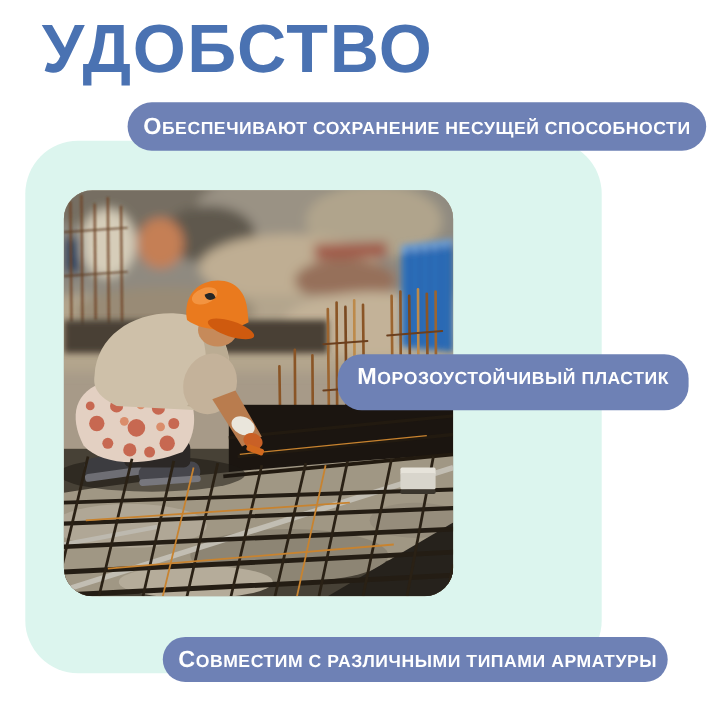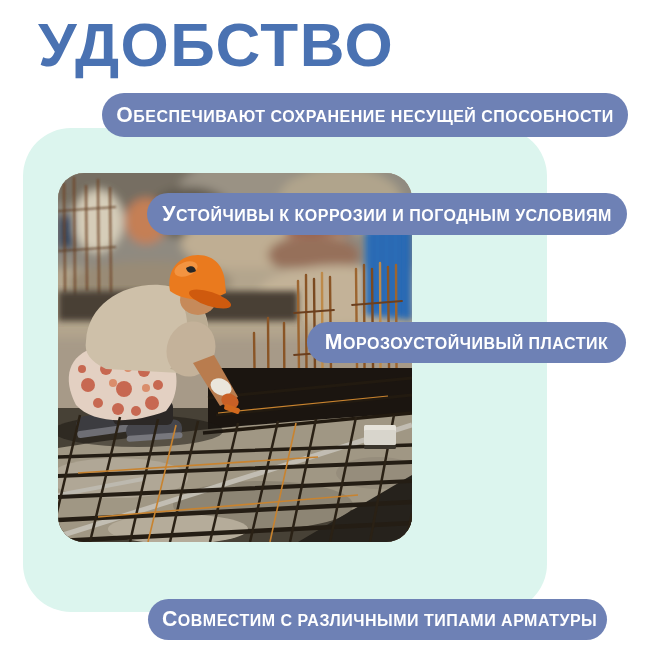--- a/index.html
+++ b/index.html
@@ -21,25 +21,25 @@
     border-radius:26px;overflow:hidden;background:#a79a88;
   }
   .photo svg{display:block;width:100%;height:100%;}
   .badge{
     position:absolute;background:#6e81b5;color:#ffffff;
     border-radius:22px;text-align:center;white-space:nowrap;
     text-transform:uppercase;font-weight:600;
     font-size:16px;letter-spacing:0.5px;padding:0 14px;box-sizing:border-box;
   }
   .badge::first-letter{font-size:1.33em;}
-  .b1{left:102px;top:93px;width:526px;height:44px;line-height:44px;text-align:center;}
+  .b1{left:116px;top:93px;width:526px;height:44px;line-height:44px;text-align:center;}
   .b2{left:147px;top:193px;width:480px;height:42px;line-height:42px;}
-  .b3{left:307px;top:322px;width:319px;height:41px;line-height:41px;}
+  .b3{left:307px;top:322px;width:319px;height:51px;line-height:41px;}
   .b4{left:238px;top:471px;width:394px;height:41px;line-height:41px;}
-  .b5{left:148px;top:579px;width:459px;height:41px;line-height:41px;margin-top:20px;}
+  .b5{left:148px;top:579px;width:459px;height:41px;line-height:41px;}
 </style>
 </head>
 <body>
 
 <div class="canvas">
 
   <div class="title">УДОБСТВО</div>
 
   <div class="panel"></div>
 
@@ -207,17 +207,16 @@
         <line x1="40" y1="344" x2="300" y2="322"></line>
       </g>
 
       <rect x="306" y="252" width="32" height="7" fill="#e6e3da" rx="1.5"></rect>
       <rect x="306" y="257" width="32" height="15" fill="#d8d5cc" rx="1.5"></rect>
       <rect x="306" y="272" width="32" height="4" fill="#3a352c" rx="1.5"></rect>
     </svg>
   </div>
 
   <div class="badge b1">Обеспечивают сохранение несущей способности</div>
-  <div class="badge b2">Устойчивы к коррозии и погодным условиям</div>
   <div class="badge b3">Морозоустойчивый пластик</div>
   <div class="badge b5">Совместим с различными типами арматуры</div>
 
 </div>
 
 </body></html>

